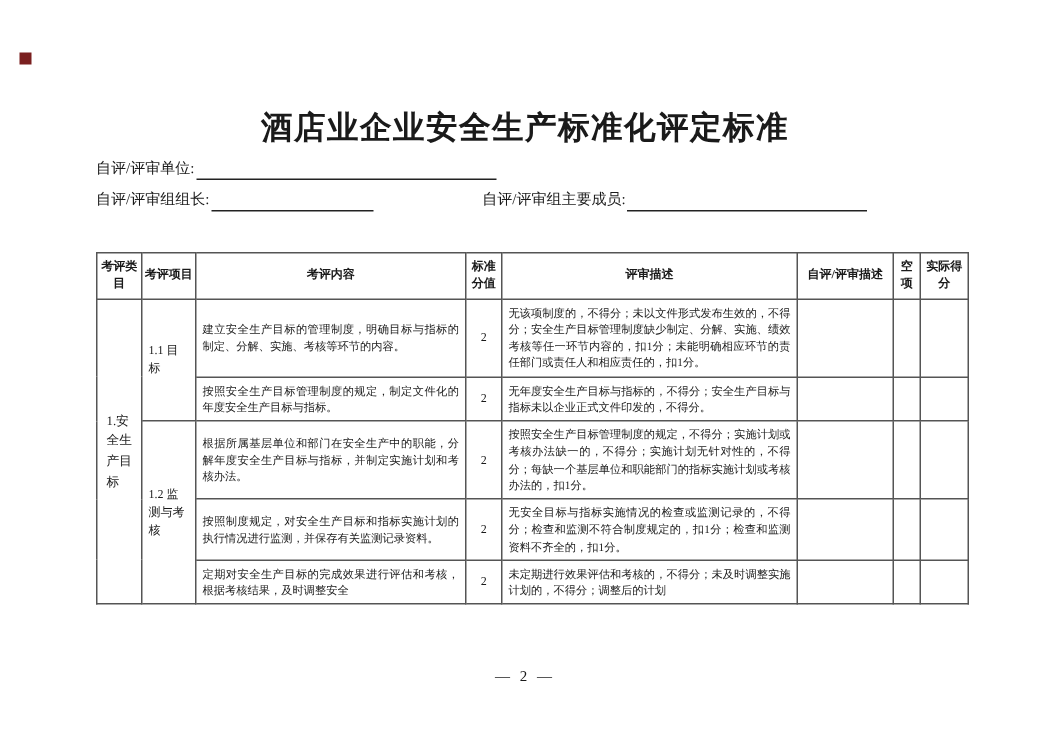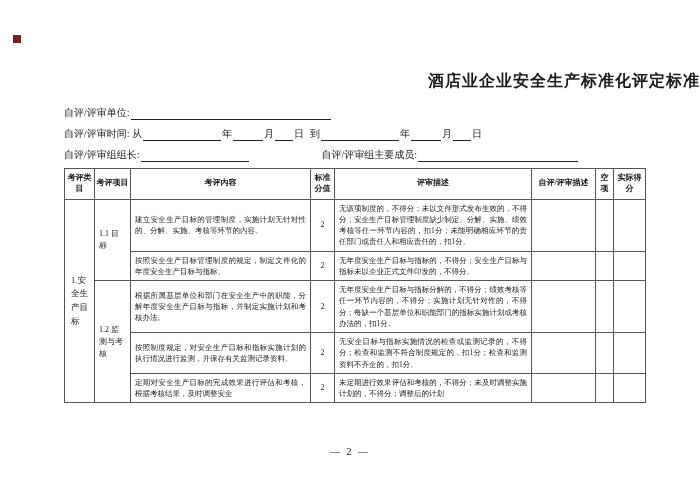--- a/index.html
+++ b/index.html
@@ -12,21 +12,21 @@
   .page {
     position: relative; width: 700px; height: 494px;
     background: #ffffff; overflow: hidden;
   }
   .corner-mark {
     position: absolute; left: 13px; top: 35px;
     width: 8px; height: 8px; background: #7a1f1f;
   }
   .title {
     position: absolute; top: 71px; left: 0; width: 100%;
-    text-align: right; font-size: 16px; font-weight: bold; letter-spacing: 1px;
+    text-align: center; font-size: 21px; font-weight: bold; letter-spacing: 1px;
   }
   .form { position: absolute; left: 64px; top: 102px; width: 584px; }
   .form-line { height: 21px; line-height: 21px; white-space: nowrap; font-size: 10px; font-weight: normal; }
   .ul {
     display: inline-block; border-bottom: 1px solid #222;
     height: 13px; vertical-align: bottom; margin: 0 1px 3px 1px;
   }
   .w200 { width: 200px; } .w78 { width: 78px; } .w30 { width: 30px; }
   .w18 { width: 18px; } .w108 { width: 108px; } .w160 { width: 160px; }
   .gap-to { margin-left: 6px; }
@@ -67,23 +67,20 @@
 
   <div class="corner-mark"></div>
 
   <div class="title">酒店业企业安全生产标准化评定标准</div>
 
   <div class="form">
     <div class="form-line">
       <span>自评/评审单位:</span><span class="ul w200"></span>
     </div>
     <div class="form-line">
-      <span>自评/评审时间: 从</span><span class="ul w78"></span><span>年</span><span class="ul w30"></span><span>月</span><span class="ul w18"></span><span>日</span><span class="gap-to">到</span><span class="ul w78"></span><span>年</span><span class="ul w30"></span><span>月</span><span class="ul w18"></span><span>日</span>
-    </div>
-    <div class="form-line">
       <span>自评/评审组组长:</span><span class="ul w108"></span><span class="gap-members">自评/评审组主要成员:</span><span class="ul w160"></span>
     </div>
   </div>
 
   <table class="assess">
     <colgroup>
       <col style="width:30px">
         <col style="width:36px">
         <col style="width:180px">
         <col style="width:24px">
@@ -101,40 +98,40 @@
         <th>评审描述</th>
         <th>自评/评审描述</th>
         <th>空项</th>
         <th>实际得分</th>
       </tr>
     </thead>
     <tbody>
       <tr>
         <td class="cat" rowspan="5">1.安全生产目标</td>
         <td class="item" rowspan="2">1.1 目标</td>
-        <td class="content">建立安全生产目标的管理制度，实施计划无针对性的、分解、实施、考核等环节的内容。</td>
+        <td class="content">建立安全生产目标的管理制度，明确目标与指标的制定、分解、实施、考核等环节的内容。</td>
         <td class="score">2</td>
         <td class="method">无该项制度的，不得分；未以文件形式发布生效的，不得分；安全生产目标管理制度缺少制定、分解、实施、绩效考核等任一环节内容的，扣1分；未能明确相应环节的责任部门或责任人和相应责任的，扣1分。</td>
         <td class="blank"></td>
         <td class="blank"></td>
         <td class="blank"></td>
       </tr>
       <tr>
         <td class="content">按照安全生产目标管理制度的规定，制定文件化的年度安全生产目标与指标。</td>
         <td class="score">2</td>
         <td class="method">无年度安全生产目标与指标的，不得分；安全生产目标与指标未以企业正式文件印发的，不得分。</td>
         <td class="blank"></td>
         <td class="blank"></td>
         <td class="blank"></td>
       </tr>
       <tr>
         <td class="item" rowspan="3">1.2 监测与考核</td>
         <td class="content">根据所属基层单位和部门在安全生产中的职能，分解年度安全生产目标与指标，并制定实施计划和考核办法。</td>
         <td class="score">2</td>
-        <td class="method">无年度安全生产目标与指标分解的，不得分；绩效考核等任一环节内容的，不得分；实施计划无针对性的，不得分；每缺一个基层单位和职能部门的指标实施计划或考核办法的，扣1分。</td>
+        <td class="method">按照安全生产目标管理制度的规定，不得分；实施计划或考核办法缺一的，不得分；实施计划无针对性的，不得分；每缺一个基层单位和职能部门的指标实施计划或考核办法的，扣1分。</td>
         <td class="blank"></td>
         <td class="blank"></td>
         <td class="blank"></td>
       </tr>
       <tr>
         <td class="content">按照制度规定，对安全生产目标和指标实施计划的执行情况进行监测，并保存有关监测记录资料。</td>
         <td class="score">2</td>
         <td class="method">无安全目标与指标实施情况的检查或监测记录的，不得分；检查和监测不符合制度规定的，扣1分；检查和监测资料不齐全的，扣1分。</td>
         <td class="blank"></td>
         <td class="blank"></td>

